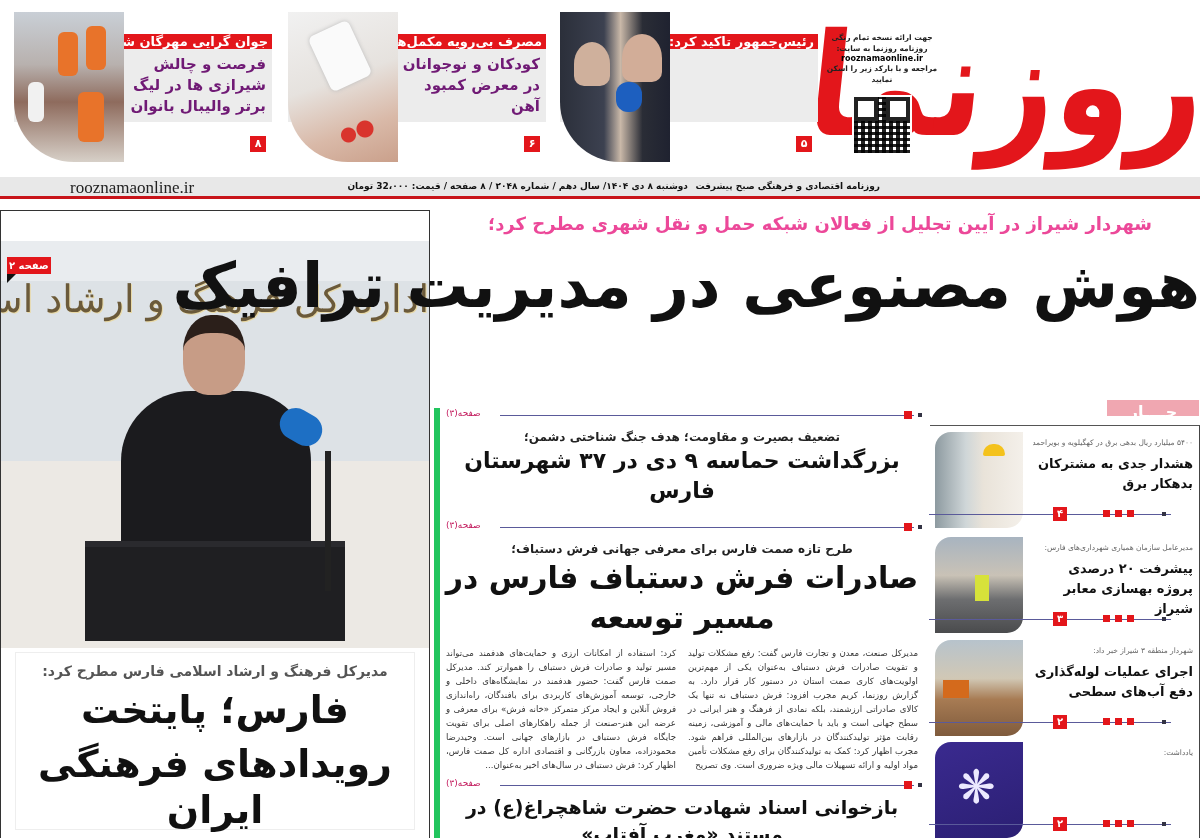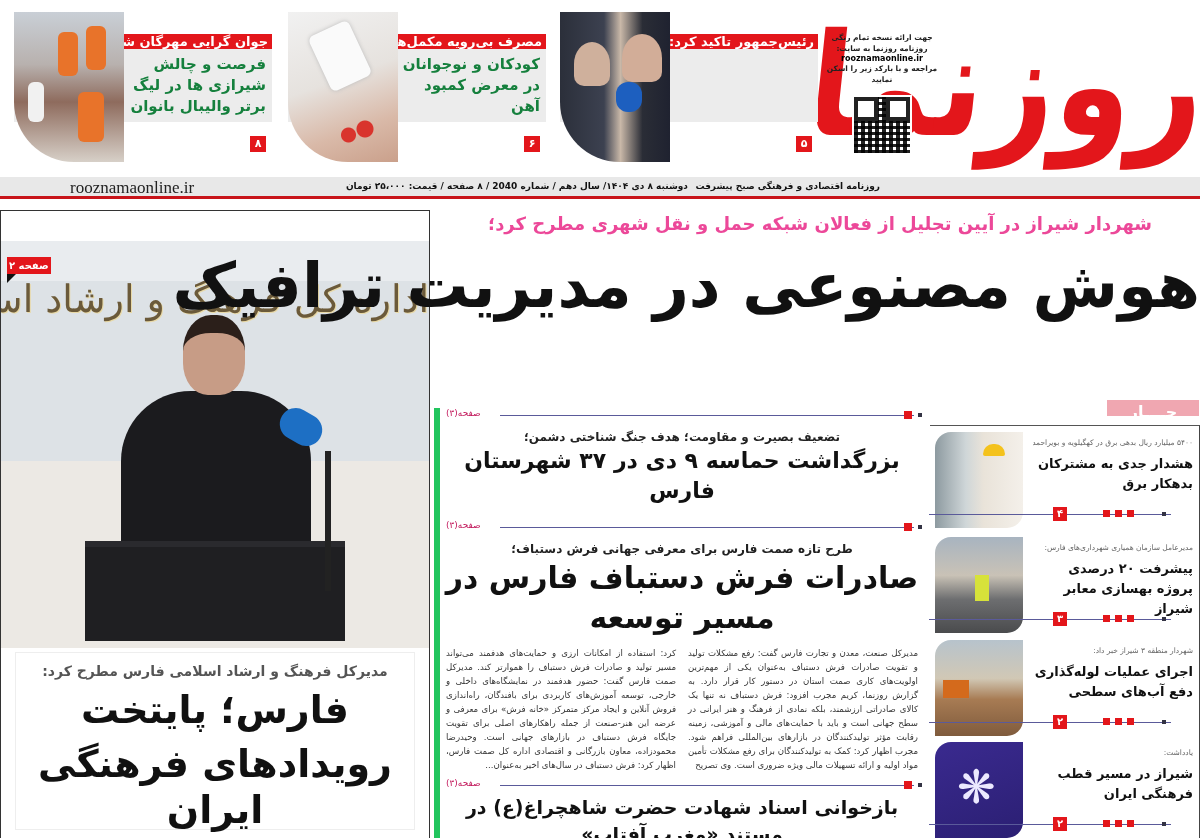--- a/index.html
+++ b/index.html
@@ -17,21 +17,21 @@
       repeating-linear-gradient(90deg, #222 0 4px, #fff 4px 7px),
       repeating-linear-gradient(0deg, #222 0 3px, #fff 3px 6px);
       background-blend-mode: multiply; position: relative; border: 2px solid #fff; }
   .qr::before, .qr::after { content: ""; position: absolute; width: 16px; height: 16px; border: 4px solid #222; background: #fff; }
   .qr::before { top: 0; left: 0; }
   .qr::after { top: 0; right: 0; }
 
   .teaser { position: absolute; top: 12px; width: 258px; height: 150px; }
   .teaser .panel { position: absolute; right: 0; top: 22px; width: 258px; height: 88px; background: #ececec; }
   .teaser .kicker { position: absolute; right: 0; top: 22px; width: 160px; height: 15px; background: #e3161b; color: #fff; font-size: 13px; font-weight: bold; line-height: 15px; padding-right: 4px; white-space: nowrap; overflow: hidden; }
-  .teaser .title { position: absolute; right: 6px; top: 42px; width: 150px; font-size: 15px; font-weight: bold; line-height: 21px; color: #15803d; text-align: right; }
+  .teaser .title { position: absolute; right: 6px; top: 42px; width: 150px; font-size: 15px; font-weight: bold; line-height: 21px; color: #701a75; text-align: right; }
   .teaser .photo { position: absolute; left: 0; top: 0; width: 110px; height: 150px; border-radius: 0 0 0 60px; overflow: hidden; }
   .teaser .pnum { position: absolute; right: 6px; top: 124px; width: 16px; height: 16px; background: #e3161b; color: #fff; font-size: 11px; font-weight: bold; line-height: 16px; text-align: center; }
 
   .ph-volley { background: linear-gradient(180deg, #c9cfd6 0%, #b8b1ae 35%, #8e6b5d 60%, #d7d0c8 100%); }
   .ph-pills { background: radial-gradient(circle at 70% 78%, #d9342d 0 8px, transparent 9px), radial-gradient(circle at 55% 82%, #d9342d 0 7px, transparent 8px), linear-gradient(160deg, #f1f1f1 0%, #e6e2de 45%, #d9b9a8 75%, #caa08b 100%); }
   .ph-pres { background: linear-gradient(90deg, #2b2f3a 0%, #3c4150 40%, #c9b8a8 55%, #2a2d36 75%, #1f2230 100%); }
   .fig { position: absolute; border-radius: 50% 50% 10px 10px; }
 
   
   .dateline { position: absolute; left: 0; top: 177px; width: 1200px; height: 22px; background: #e8e8e8; border-bottom: 3px solid #c8141a; }
@@ -140,21 +140,21 @@
       <div style="position:absolute;left:72px;top:14px;width:20px;height:44px;background:#e8732a;border-radius:6px;"></div>
       <div style="position:absolute;left:64px;top:80px;width:26px;height:50px;background:#e8732a;border-radius:6px;"></div>
       <div style="position:absolute;left:14px;top:70px;width:16px;height:40px;background:#f1f1f1;border-radius:6px;"></div>
     </div>
     <div class="pnum">۸</div>
   </div>
 </div>
 
 <div class="dateline">
   <span class="tagline">روزنامه اقتصادی و فرهنگی صبح پیشرفت</span>
-  <span class="issue">دوشنبه ۸ دی ۱۴۰۴/ سال دهم / شماره 2040 / ۸ صفحه / قیمت: ۲۵،۰۰۰ تومان</span>
+  <span class="issue">دوشنبه ۸ دی ۱۴۰۴/ سال دهم / شماره ۲۰۴۸ / ۸ صفحه / قیمت: 32،۰۰۰ تومان</span>
   <span class="site">rooznamaonline.ir</span>
 </div>
 
 <div class="feature">
   <div class="wall">
     <div class="wall-text">اداره کل فرهنگ و ارشاد اسلامی فارس</div>
   </div>
   <div class="page-tag">صفحه ۲</div>
   <div class="person-body"></div>
   <div class="person-head"></div>
@@ -246,21 +246,20 @@
     <div class="s-num">۲</div>
     <div class="s-sq" style="left:174px;"></div>
     <div class="s-sq" style="left:186px;"></div>
     <div class="s-sq" style="left:198px;"></div>
     <div class="s-dot"></div>
   </div>
 
   <div class="side-item" style="top:312px;">
     <div class="thumb th-fest"></div>
     <div class="s-kick">یادداشت:</div>
-    <div class="s-title">شیراز در مسیر قطب فرهنگی ایران</div>
     <div class="s-rule"></div>
     <div class="s-num">۲</div>
     <div class="s-sq" style="left:174px;"></div>
     <div class="s-sq" style="left:186px;"></div>
     <div class="s-sq" style="left:198px;"></div>
     <div class="s-dot"></div>
   </div>
 </div>
 
 </body></html>

